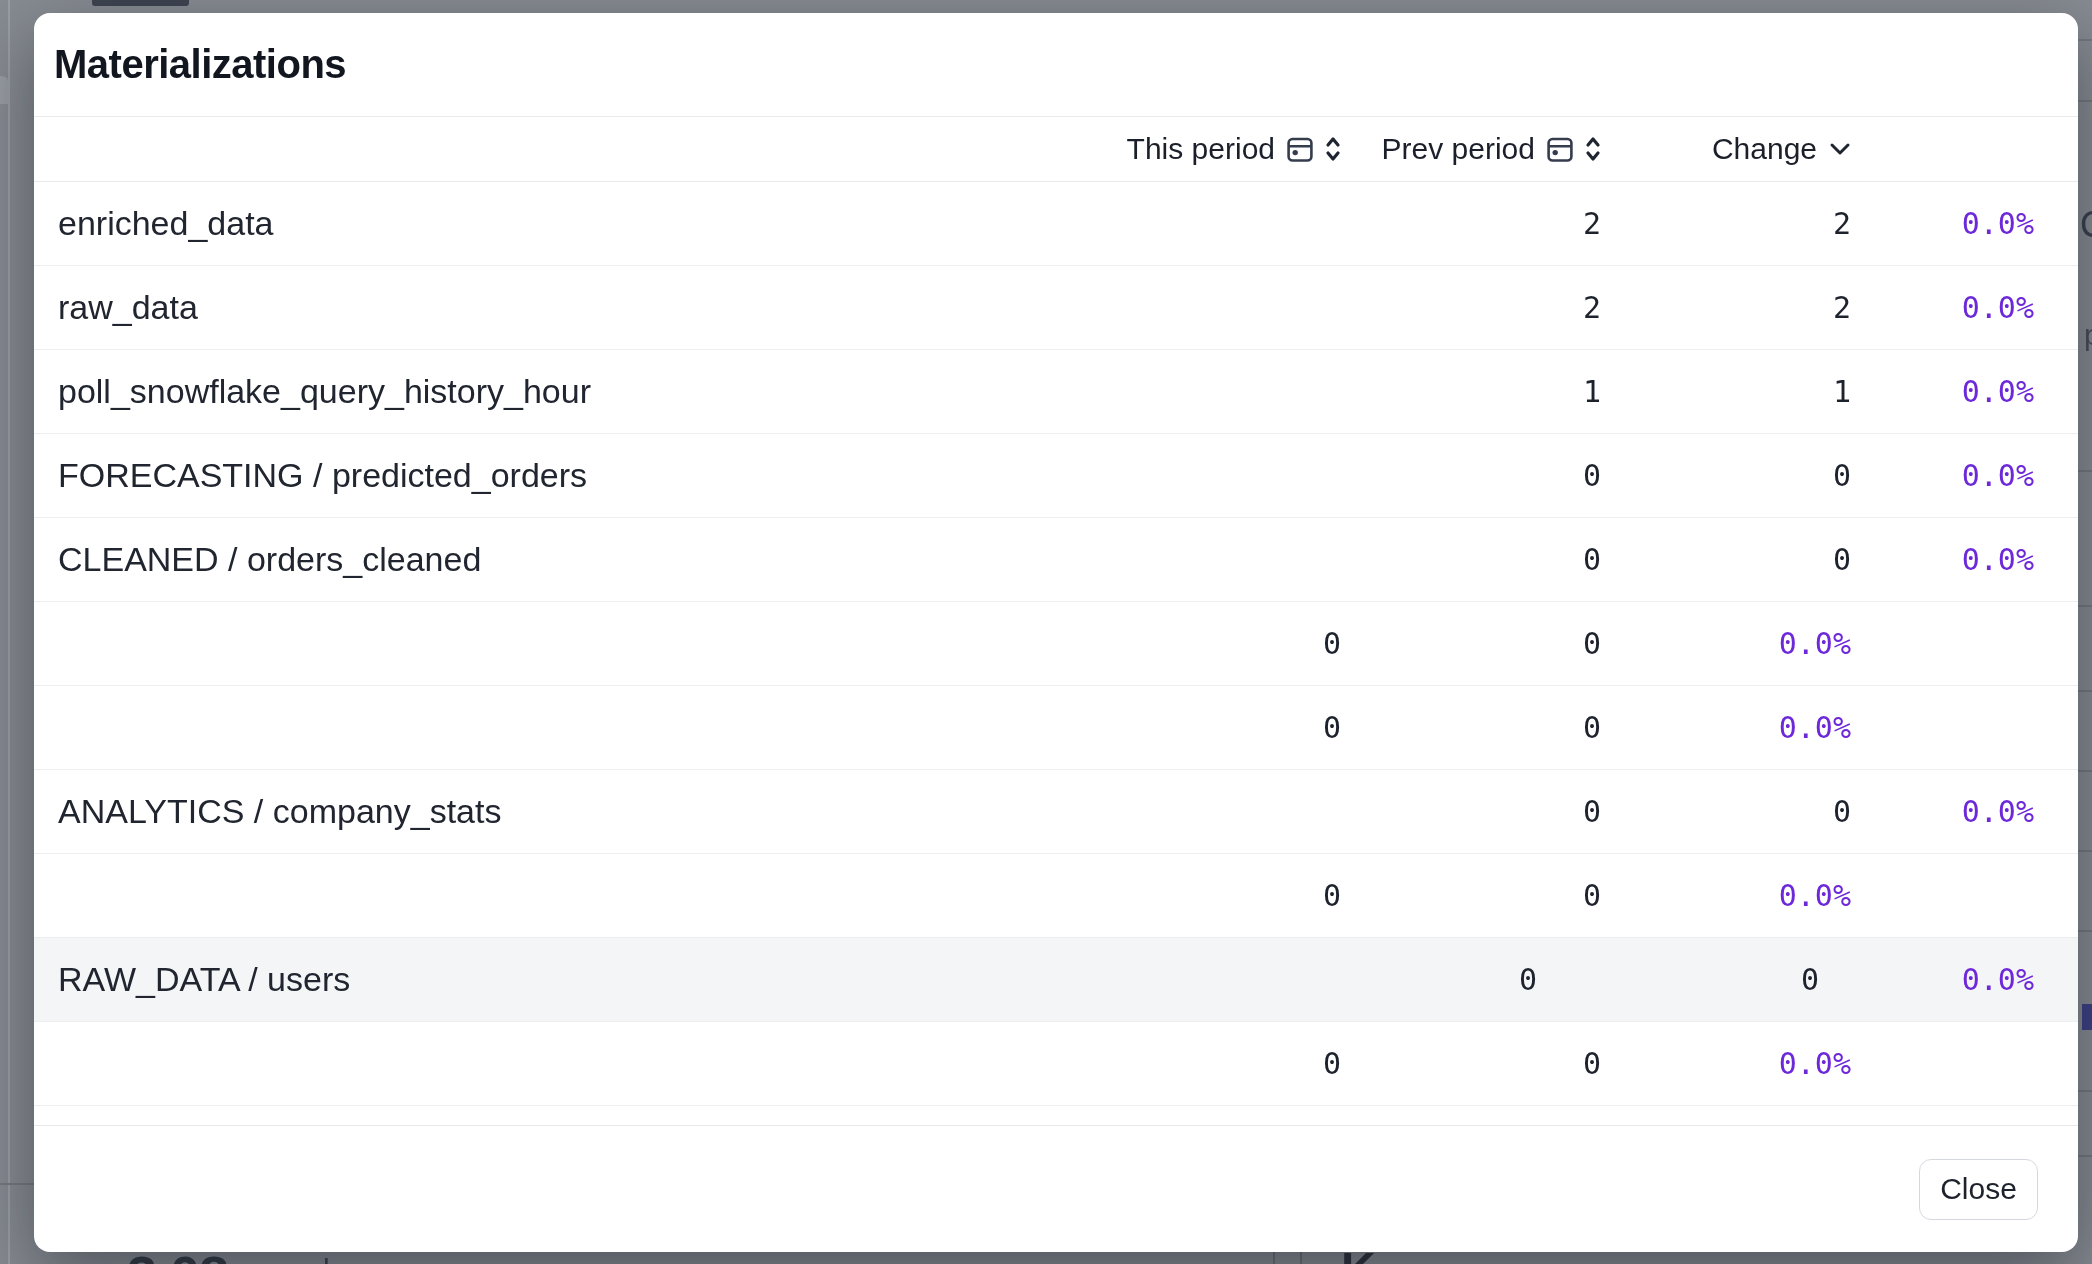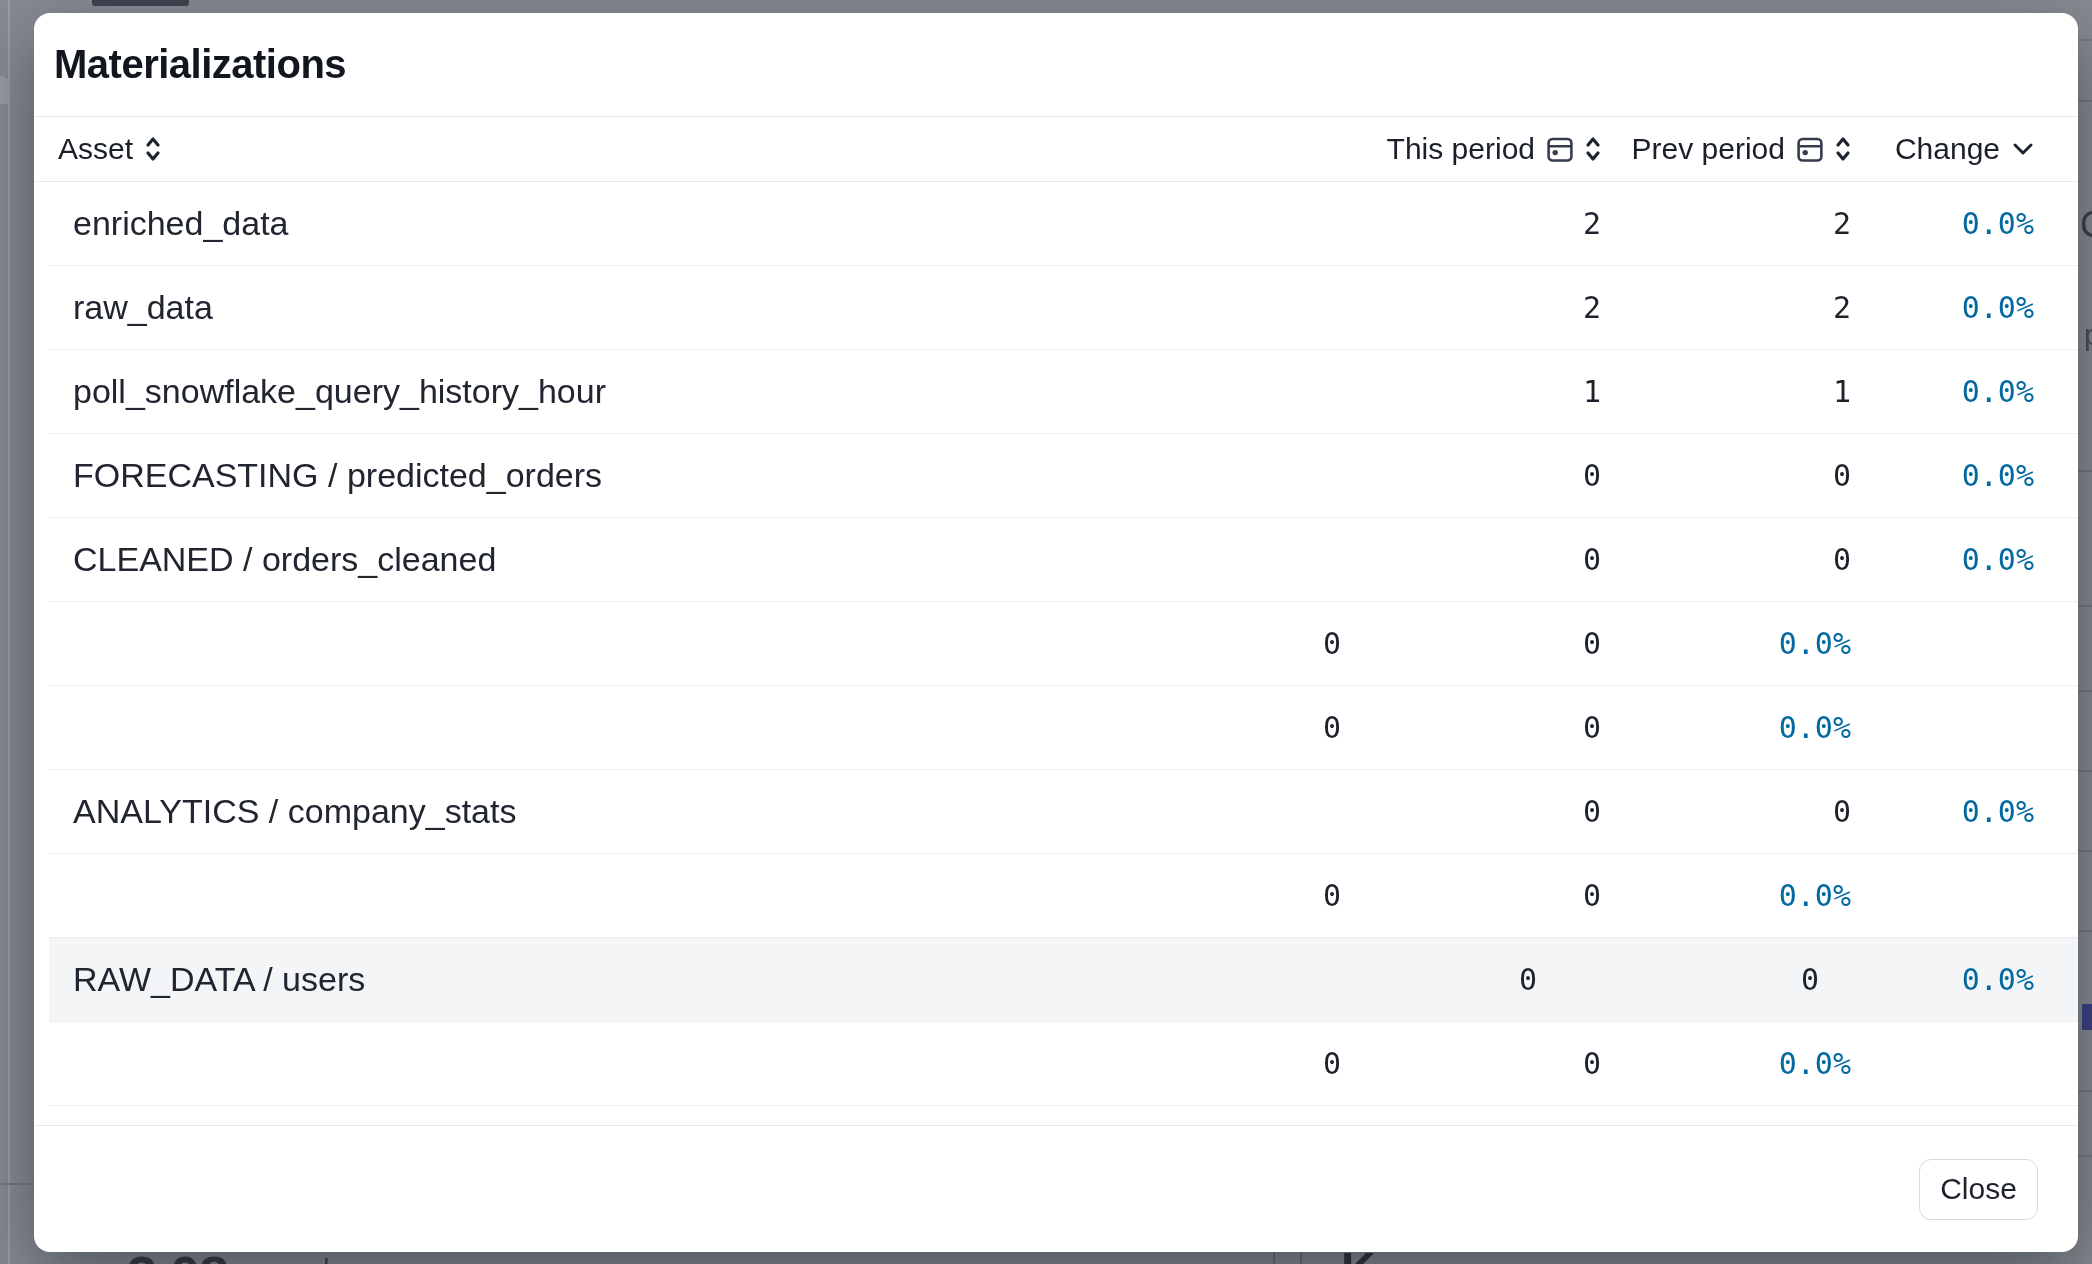--- a/index.html
+++ b/index.html
@@ -55,34 +55,34 @@
   .thead {
     height:65px; flex:0 0 65px;
     border-bottom:1px solid #e7e9ec;
     font-size:30px; color:#1a1f2a;
   }
   .th { display:flex; align-items:center; gap:12px; }
   .th.num { justify-content:flex-end; }
   .icon { display:inline-flex; align-items:center; flex:0 0 auto; }
   .icon svg { display:block; }
 
-  .tbody { flex:0 0 auto;margin-left:15px; }
+  .tbody { flex:0 0 auto; }
   .trow {
     height:84px;
     border-bottom:1px solid #edeef0;
     font-size:34px; color:#20252f;
   }
   .trow.highlight { background:#f4f5f7;gap:32px; }
   .td-asset { overflow:hidden; white-space:nowrap; text-overflow:ellipsis; }
   .td-num {
     text-align:right;
     font-family:"DejaVu Sans Mono","Liberation Mono",monospace;
     font-size:30px; color:#1d222d;
   }
-  .td-num.change { color:#0369a1; }
+  .td-num.change { color:#6d28d9; }
 
   .stub-row { height:20px; flex:0 0 20px; border-bottom:1px solid #e6e8ea; }
 
   .dialog-footer {
     flex:1 1 auto;
     display:flex; align-items:center; justify-content:flex-end;
     padding:0 40px;
   }
   .close-btn {
     width:119px; height:61px;
@@ -126,29 +126,20 @@
   <span class="ghost g-corner">K</span>
 </div>
 
 <div class="modal">
 
   <div class="dialog-header">
     <h1 class="dialog-title">Materializations</h1>
   </div>
 
   <div class="grid thead">
-    <div class="th">
-      <span>Asset</span>
-      <span class="icon">
-        <svg width="16" height="26" viewBox="0 0 16 26" fill="none" stroke="#1f2530" stroke-width="3.2" stroke-linecap="round" stroke-linejoin="round">
-          <path d="M3 9 L8 3 L13 9"></path>
-            <path d="M3 17 L8 23 L13 17"></path>
-        </svg>
-      </span>
-    </div>
 
     <div class="th num">
       <span>This period</span>
       <span class="icon">
         <svg width="26" height="28" viewBox="0 0 26 28" fill="none" stroke="#343c4d" stroke-width="2.6">
           <rect x="1.6" y="4" width="22.8" height="21.5" rx="4"></rect>
           <line x1="1.6" y1="11.2" x2="24.4" y2="11.2"></line>
           <circle cx="8.2" cy="17.6" r="2.7" fill="#343c4d" stroke="none"></circle>
         </svg>
       </span>

